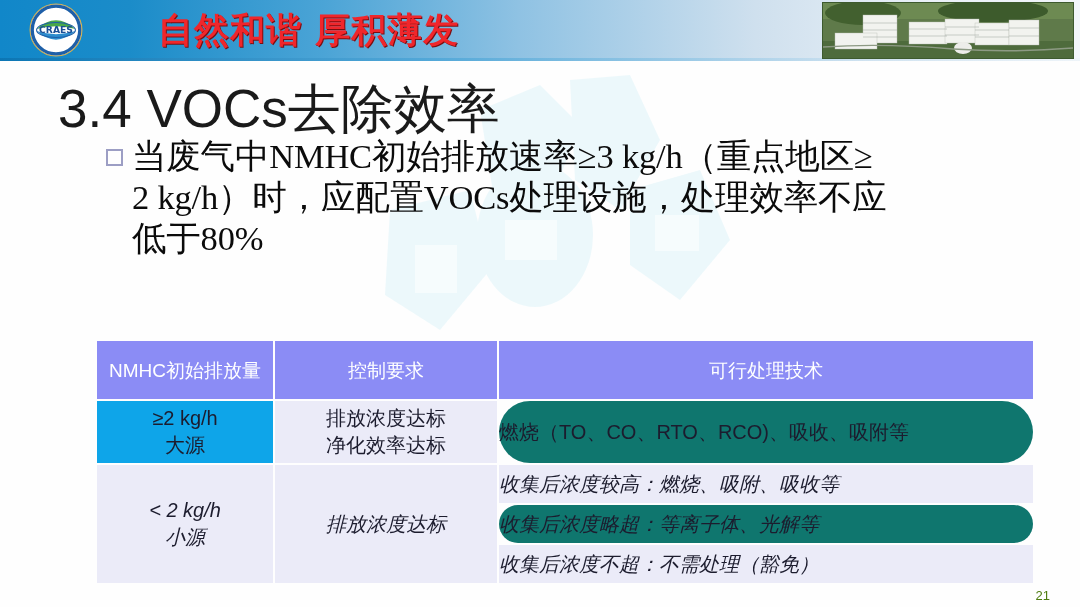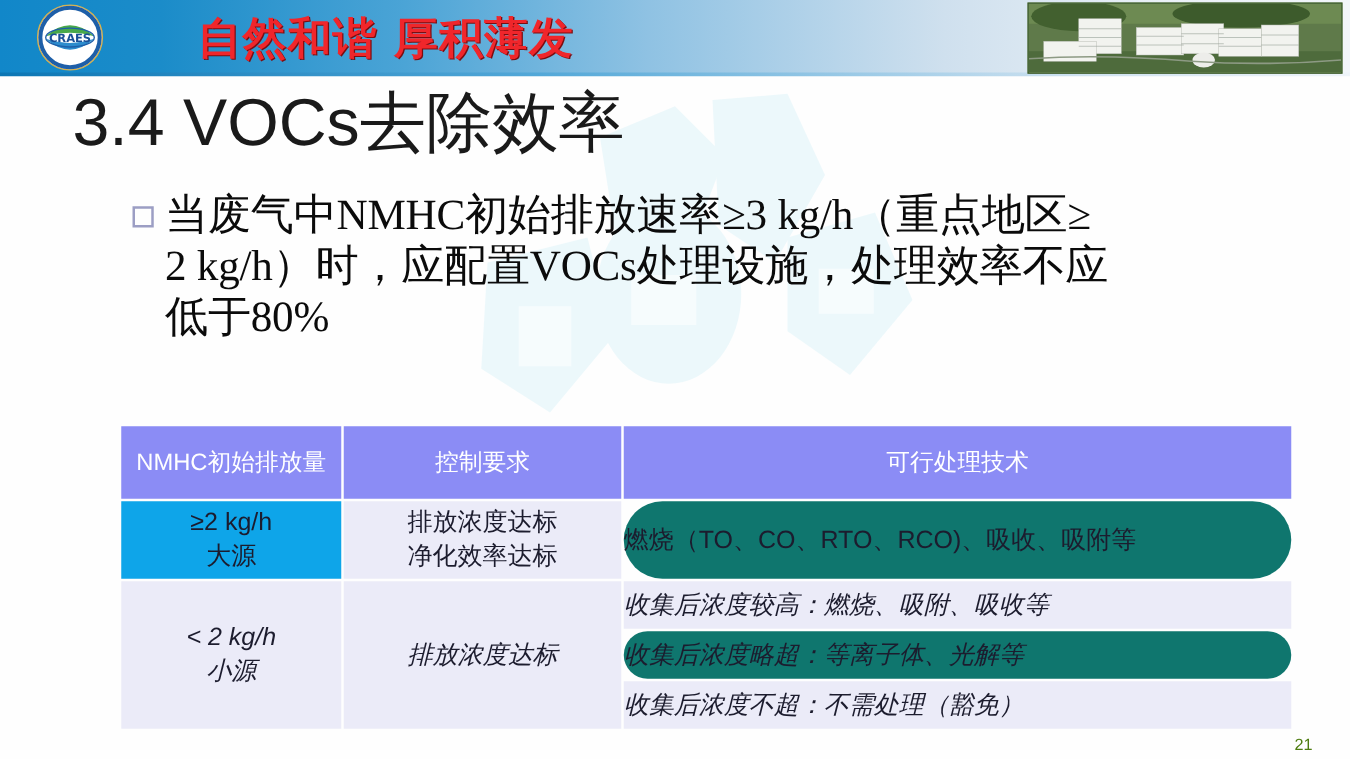--- a/index.html
+++ b/index.html
@@ -91,35 +91,35 @@
     border: 1px solid #3d5a2e;
     overflow: hidden;
     z-index: 4;
     background: #7f9b63;
   }
 
   
   .slide-title {
     position: absolute;
     left: 58px;
-    top: 63px;
+    top: 74px;
     font-family: "Liberation Sans", "DejaVu Sans", sans-serif;
     font-size: 53px;
     font-weight: 400;
     color: #1a1a1a;
     letter-spacing: 0px;
     white-space: nowrap;
     z-index: 5;
   }
 
   
   .bullets {
     position: absolute;
     left: 106px;
-    top: 152px;
+    top: 136px;
     width: 930px;
     z-index: 5;
   }
   .bullet {
     display: flex;
     align-items: flex-start;
     margin-bottom: 4px;
   }
   .bullet-marker {
     flex: 0 0 auto;

